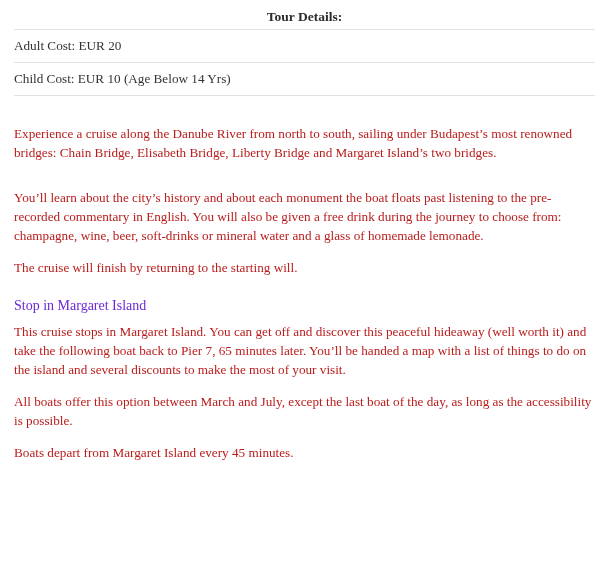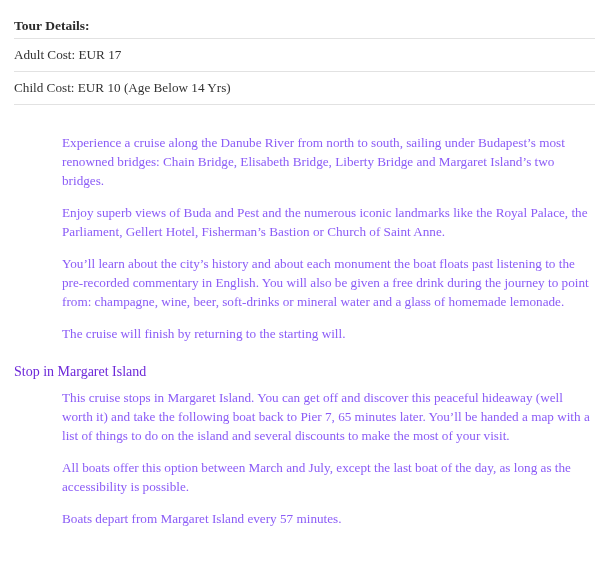--- a/index.html
+++ b/index.html
@@ -34,82 +34,81 @@
     line-height: 16px;
   }
   .subheading {
     font-size: 14px;
     color: #6d28d9;
     line-height: 17px;
   }
   .para {
     font-size: 13.2px;
     line-height: 19px;
-    color: #8b5cf6;
-    margin-left: 48px;
+    color: #b91c1c;
   }
   .top-title {
-    padding-top: 18px;
+    padding-top: 9px;
     padding-bottom: 4px;
+    text-align: center;
   }
   .cost-line {
     font-size: 13.2px;
     line-height: 19px;
     color: #333333;
     padding: 6px 0 7px 0;
   }
   .block-gap-lg { height: 20px; }
   .block-gap-md { height: 13px; }
   .block-gap-sm { height: 8px; }
 </style>
 </head>
 <body>
 
 <div class="page">
 
   <div class="heading top-title">Tour Details:</div>
 
   <hr class="sep">
 
-  <div class="cost-line">Adult Cost: EUR 17</div>
+  <div class="cost-line">Adult Cost: EUR 20</div>
 
   <hr class="sep">
 
   <div class="cost-line">Child Cost: EUR 10 (Age Below 14 Yrs)</div>
 
   <hr class="sep">
 
   <div class="block-gap-lg"></div>
 
 
   <div class="block-gap-sm"></div>
 
   <div class="para">Experience a cruise along the Danube River from north to south, sailing under Budapest’s most renowned bridges: Chain Bridge, Elisabeth Bridge, Liberty Bridge and Margaret Island’s two bridges.</div>
 
   <div class="block-gap-md"></div>
 
-  <div class="para">Enjoy superb views of Buda and Pest and the numerous iconic landmarks like the Royal Palace, the Parliament, Gellert Hotel, Fisherman’s Bastion or Church of Saint Anne.</div>
 
   <div class="block-gap-md"></div>
 
-  <div class="para">You’ll learn about the city’s history and about each monument the boat floats past listening to the pre-recorded commentary in English. You will also be given a free drink during the journey to point from: champagne, wine, beer, soft-drinks or mineral water and a glass of homemade lemonade.</div>
+  <div class="para">You’ll learn about the city’s history and about each monument the boat floats past listening to the pre-recorded commentary in English. You will also be given a free drink during the journey to choose from: champagne, wine, beer, soft-drinks or mineral water and a glass of homemade lemonade.</div>
 
   <div class="block-gap-md"></div>
 
   <div class="para">The cruise will finish by returning to the starting will.</div>
 
   <div class="block-gap-lg"></div>
 
   <div class="subheading">Stop in Margaret Island</div>
 
   <div class="block-gap-sm"></div>
 
   <div class="para">This cruise stops in Margaret Island. You can get off and discover this peaceful hideaway (well worth it) and take the following boat back to Pier 7, 65 minutes later. You’ll be handed a map with a list of things to do on the island and several discounts to make the most of your visit.</div>
 
   <div class="block-gap-md"></div>
 
   <div class="para">All boats offer this option between March and July, except the last boat of the day, as long as the accessibility is possible.</div>
 
   <div class="block-gap-md"></div>
 
-  <div class="para">Boats depart from Margaret Island every 57 minutes.</div>
+  <div class="para">Boats depart from Margaret Island every 45 minutes.</div>
 
 </div>
 
 </body></html>

